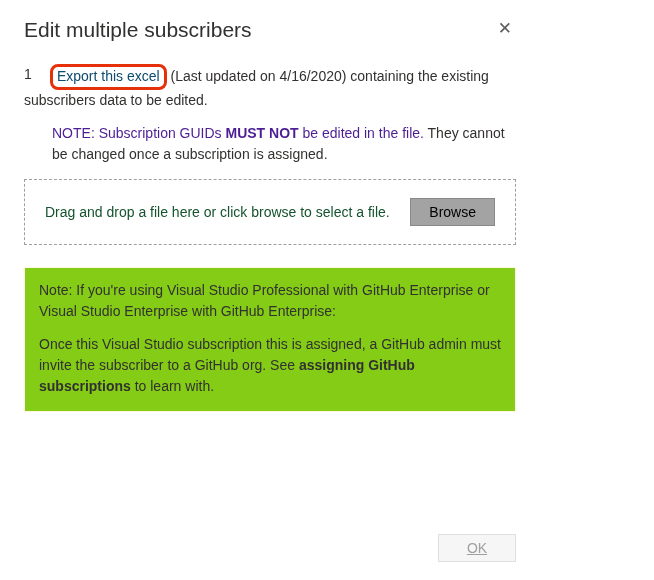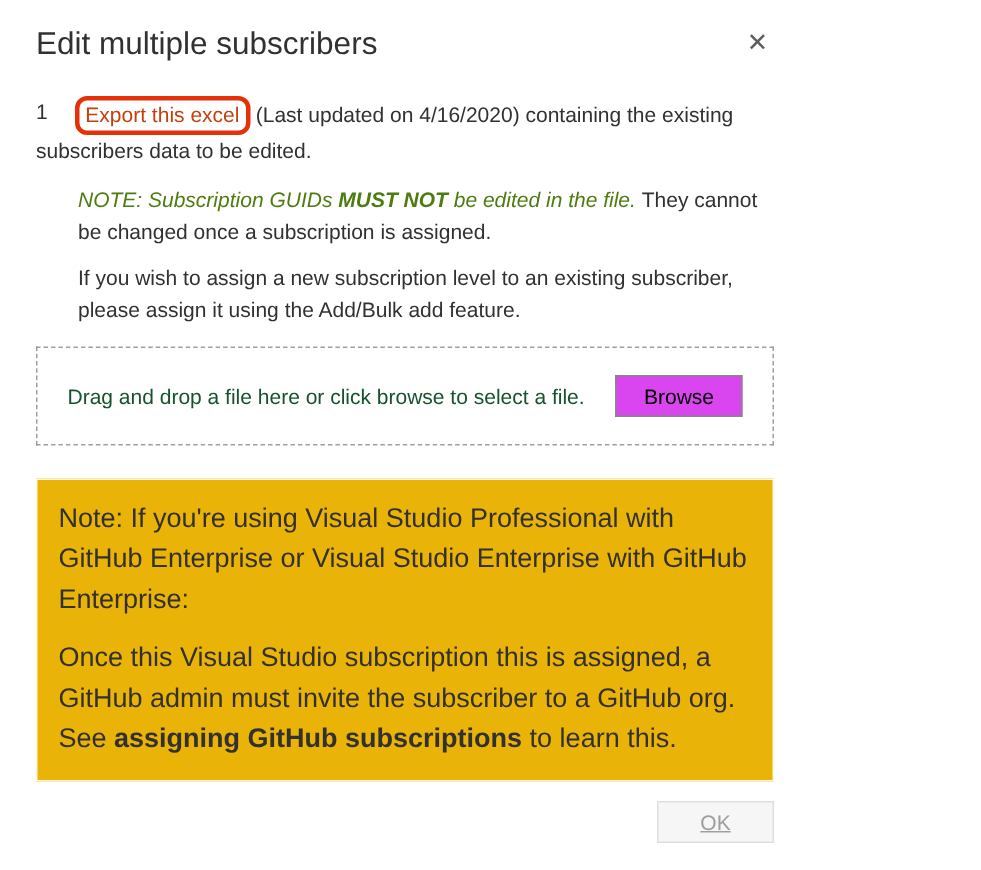--- a/index.html
+++ b/index.html
@@ -38,66 +38,66 @@
   }
   .step-num {
     display: inline-block;
     width: 22px;
     vertical-align: top;
   }
   .step-body {
     display: inline;
   }
   .link {
-    color: #c2410c;
+    color: #0c4a6e;
     cursor: pointer;
     text-decoration: none;
   }
   .highlight-box {
     border: 3px solid #e6300a;
     border-radius: 8px;
     padding: 0 4px 2px 4px;
     display: inline-block;
     line-height: 1.3;
     position: relative;
     z-index: 2;
   }
   .indent {
     margin-left: 28px;
     line-height: 1.5;
     margin-bottom: 10px;
   }
-  .note-red { color: #4d7c0f; font-style: italic; }
+  .note-red { color: #4c1d95; }
   .note-red b { font-weight: 700; }
   .note-trail { color: #323130; }
   .dropzone {
     margin-top: 14px;
     border: 1px dashed #a19f9d;
     padding: 18px 20px;
     display: flex;
     align-items: center;
     justify-content: space-between;
   }
   .drop-text { color: #14532d; }
   .btn {
-    background: #d946ef;
+    background: #a3a3a3;
     border: 1px solid #8a8886;
     padding: 5px 18px;
     font-size: 14px;
     font-family: inherit;
     cursor: pointer;
     min-width: 78px;
     text-align: center;
   }
   .notice {
     margin-top: 22px;
-    background: #eab308;
+    background: #84cc16;
     border: 1px solid #fff8df;
     padding: 12px 14px 14px 14px;
-    font-size: 18px;
+    font-size: 14px;
     line-height: 1.5;
     color: #323130;
   }
   .notice p { margin: 0 0 12px 0; }
   .notice p:last-child { margin-bottom: 0; }
   .notice .u { font-weight: 600; }
   .footer {
     position: absolute;
     right: 24px;
     bottom: 18px;
@@ -134,31 +134,30 @@
     </span>
   </div>
 
 
   <div class="indent">
     <span class="note-red">
       <span>NOTE: Subscription GUIDs </span><b>MUST NOT</b><span> be edited in the file.</span>
     </span><span class="note-trail"> They cannot be changed once a subscription is assigned.</span>
   </div>
 
-  <div class="indent">If you wish to assign a new subscription level to an existing subscriber, please assign it using the Add/Bulk add feature.</div>
 
   <div class="dropzone">
     <span class="drop-text">Drag and drop a file here or click browse to select a file.</span>
     <button class="btn">Browse</button>
   </div>
 
   <div class="notice">
     <p>Note: If you're using Visual Studio Professional with GitHub Enterprise or Visual Studio Enterprise with GitHub Enterprise:</p>
     <p>
-      <span>Once this Visual Studio subscription this is assigned, a GitHub admin must invite the subscriber to a GitHub org. See  </span><a class="u">assigning GitHub subscriptions</a><span> to learn this.</span>
+      <span>Once this Visual Studio subscription this is assigned, a GitHub admin must invite the subscriber to a GitHub org. See  </span><a class="u">assigning GitHub subscriptions</a><span> to learn with.</span>
     </p>
   </div>
 
   <div class="footer">
     <button class="btn btn-ok" disabled="">OK</button>
   </div>
 
 </div>
 
 </body></html>

